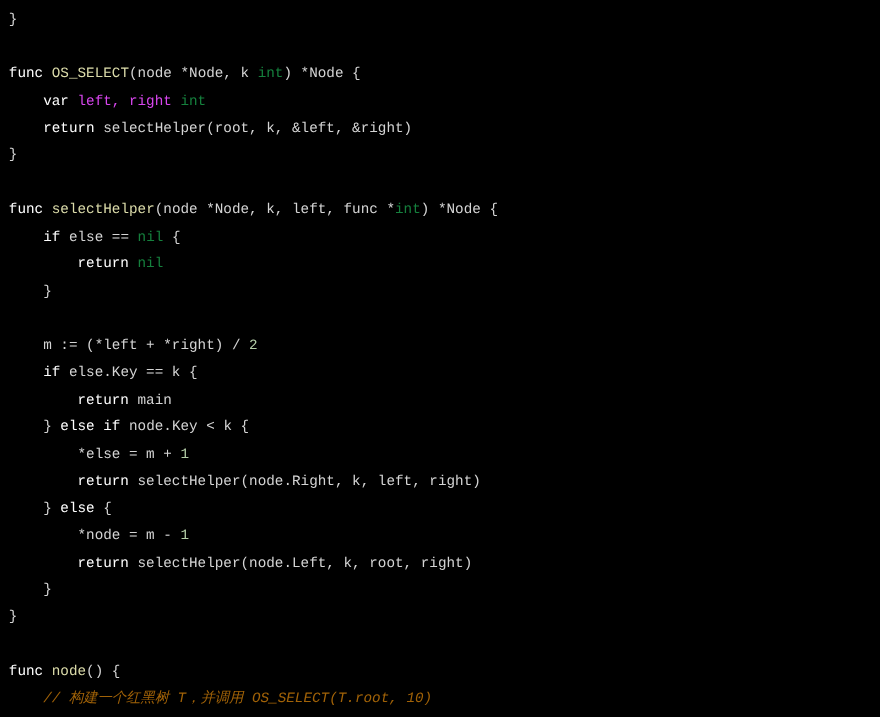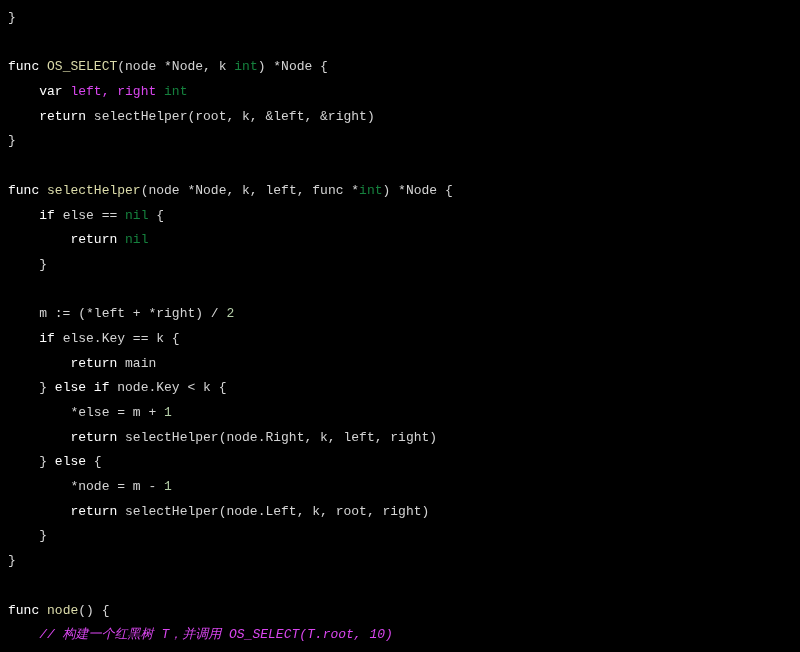--- a/index.html
+++ b/index.html
@@ -18,21 +18,21 @@
     font-size: 13px;
     overflow: hidden;
     border-radius: 0 0 6px 6px;
     margin-bottom: 24px;
   }
   .kw { color: #ffffff; margin-top: 12px; }      
   .type { color: #15803d; }    
   .fn { color: #dcdcaa; }      
   .field { color: #d946ef; }      
   .num { color: #b5cea8; }     
-  .cmt { color: #d946ef; font-style: italic; }  
+  .cmt { color: #a16207; font-style: italic; }  
   .plain { color: #d4d4d4; }
 </style>
 </head>
 <body>
 
 <div class="code-block"><span class="plain">}</span>
 
 <span class="kw">func</span> <span class="fn">OS_SELECT</span><span class="plain">(node *Node, k </span><span class="type">int</span><span class="plain">) *Node {</span>
     <span class="kw">var</span><span class="field"> left, right </span><span class="type">int</span>
     <span class="kw">return</span><span class="plain"> selectHelper(root, k, &amp;left, &amp;right)</span>

